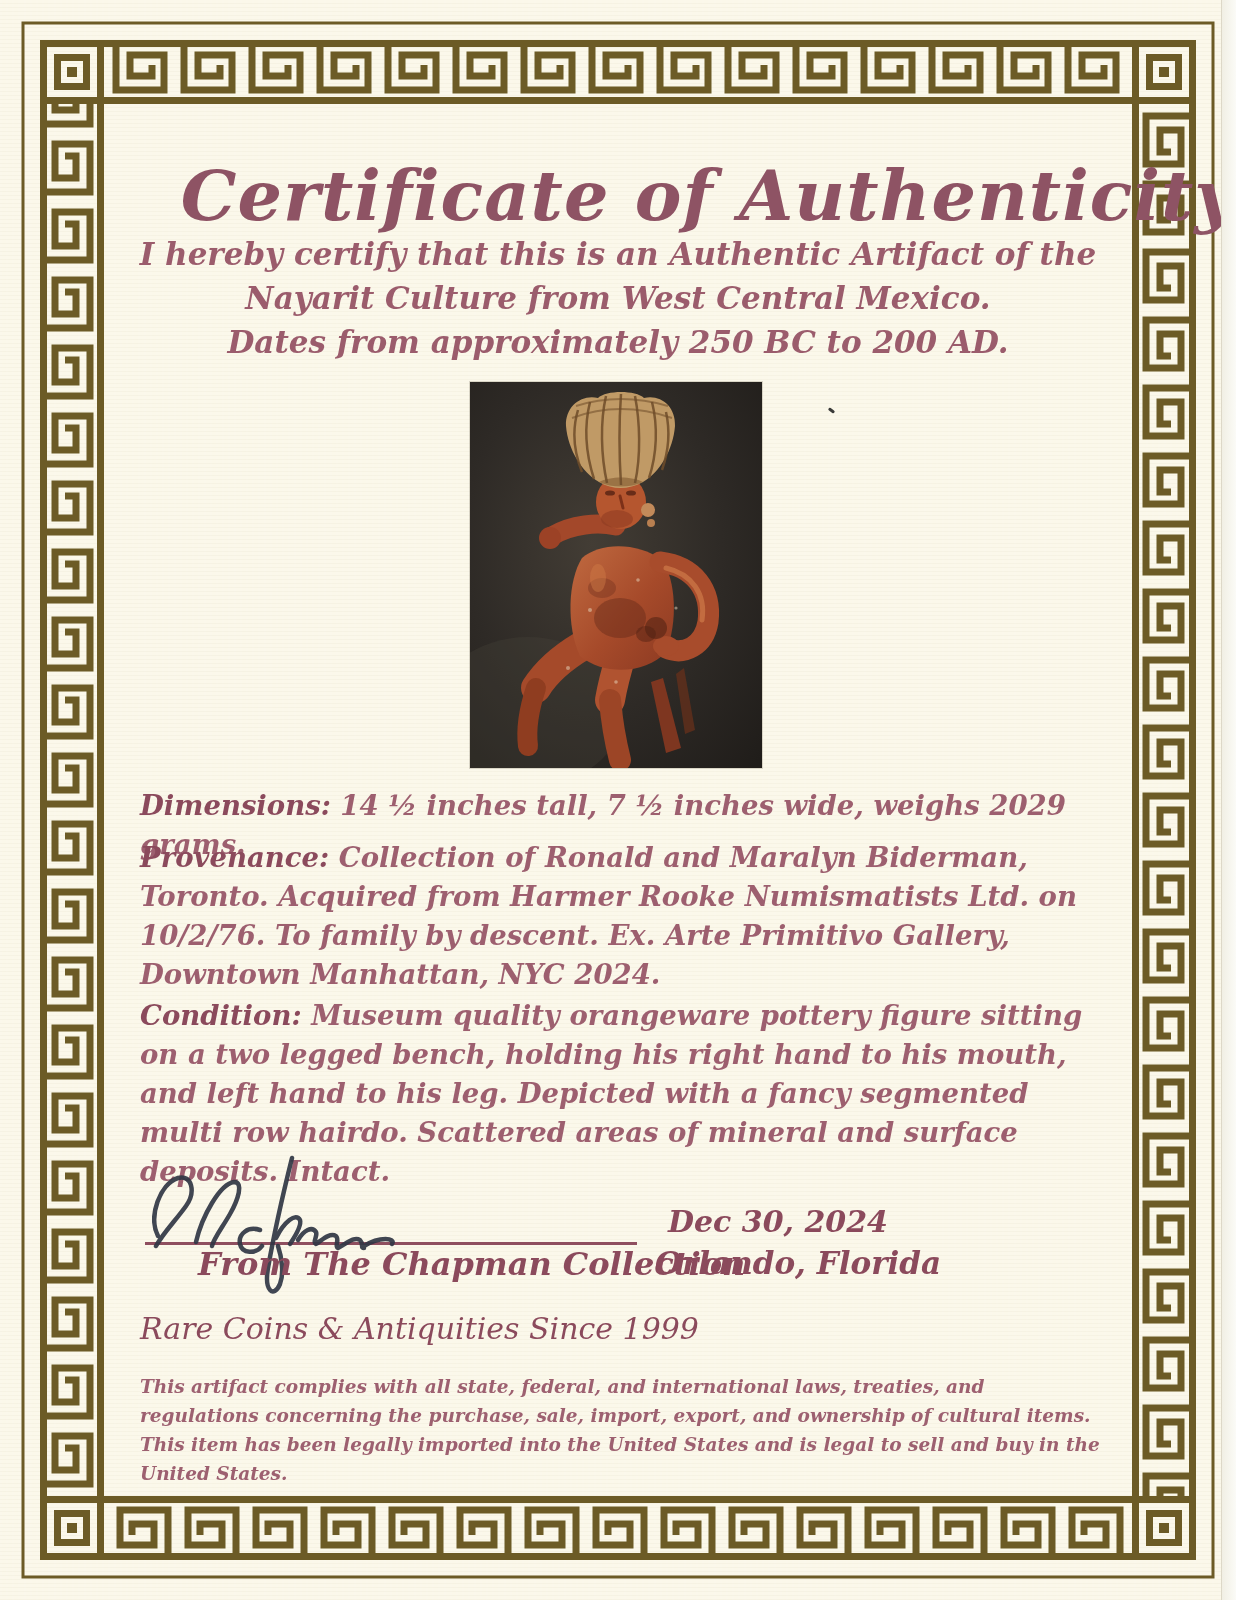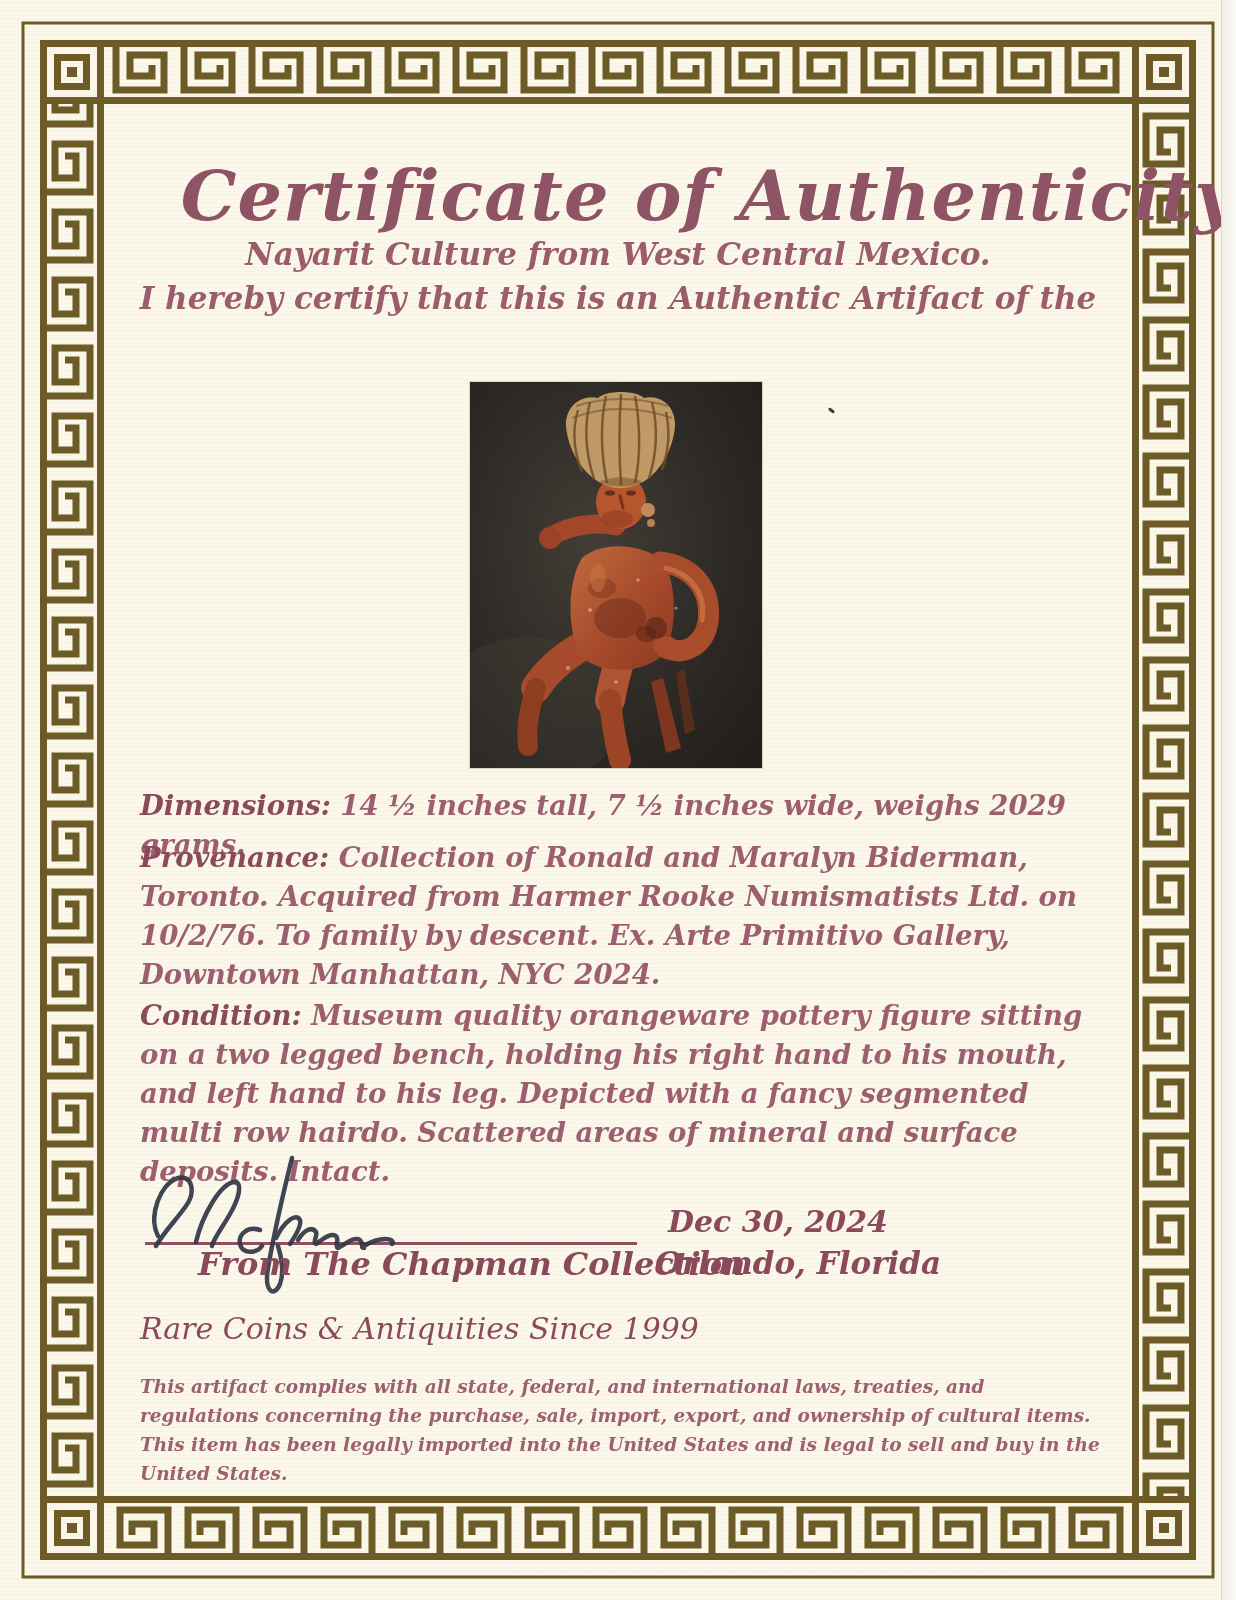--- a/index.html
+++ b/index.html
@@ -92,22 +92,23 @@
 
   <use href="#cornerSq" transform="translate(40,40)"></use>
   <use href="#cornerSq" transform="translate(1132,40)"></use>
   <use href="#cornerSq" transform="translate(40,1496)"></use>
   <use href="#cornerSq" transform="translate(1132,1496)"></use>
 </svg>
 
 <div class="abs title">Certificate of Authenticity</div>
 
 <div class="abs statement">
+  <div>I hereby certify that this is an Authentic Artifact of the</div>
   <div>Nayarit Culture from West Central Mexico.</div>
-  <div>I hereby certify that this is an Authentic Artifact of the</div>
+  <div>Dates from approximately 250 BC to 200 AD.</div>
 </div>
 
 <svg class="abs photo" viewBox="0 0 292 386" xmlns="http://www.w3.org/2000/svg" preserveAspectRatio="none">
   <defs>
     <radialGradient id="pg" cx="42%" cy="42%" r="80%">
       <stop offset="0%" stop-color="#433d35"></stop>
       <stop offset="55%" stop-color="#2e2a26"></stop>
       <stop offset="100%" stop-color="#201d1a"></stop>
     </radialGradient>
     <linearGradient id="clay" x1="0" y1="0" x2="1" y2="1">

